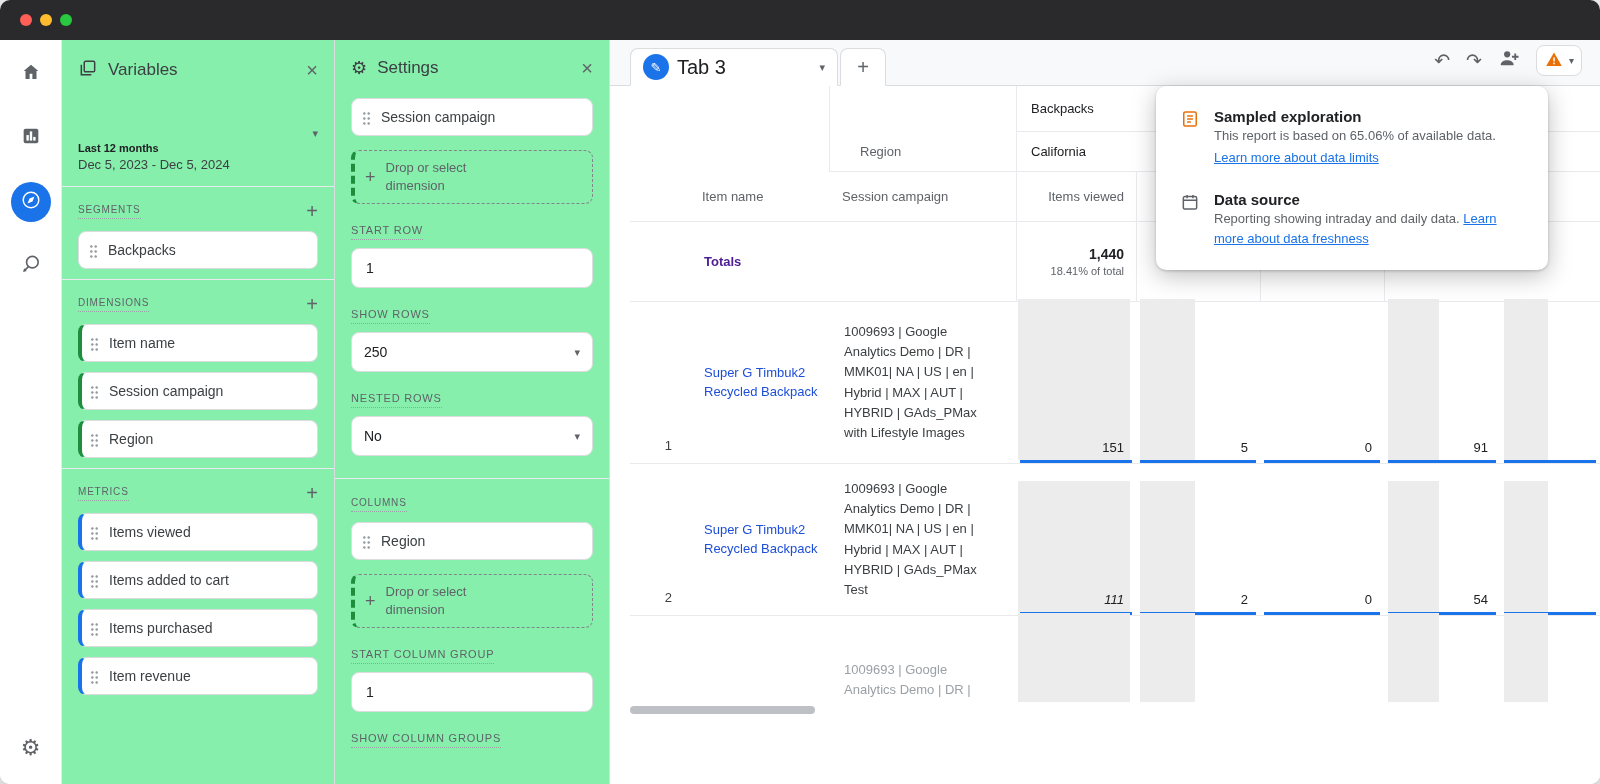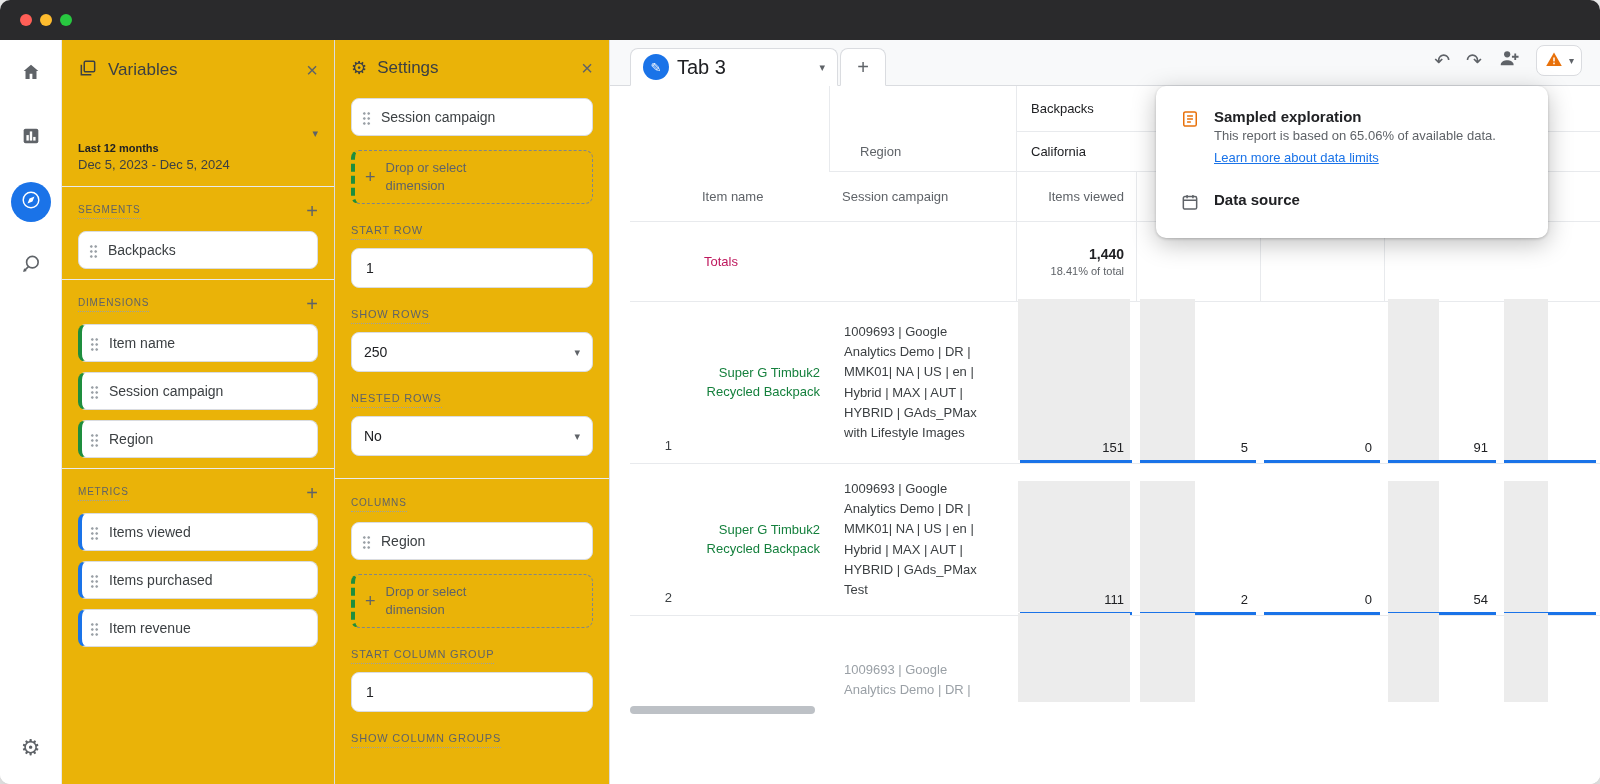--- a/index.html
+++ b/index.html
@@ -11,21 +11,21 @@
   .content{flex:1;display:flex;min-height:0;background:#fff;}
 
   
   .rail{width:62px;flex:none;border-right:1px solid #e8eaed;display:flex;flex-direction:column;align-items:center;gap:24px;padding-top:14px;box-sizing:border-box;}
   .rail-item{width:40px;height:40px;display:flex;align-items:center;justify-content:center;border-radius:50%;cursor:pointer;}
   .explore-active{background:#1a73e8;}
   .rail-bottom{margin-top:auto;margin-bottom:16px;}
   .gearglyph{font-size:22px;color:#5f6368;line-height:1;}
 
   
-  .panel{box-sizing:border-box;background:#eab308;}
+  .panel{box-sizing:border-box;background:#86efac;}
   .variables{width:273px;flex:none;border-right:1px solid #dadce0;}
   .settings{width:275px;flex:none;border-right:1px solid #dadce0;overflow:hidden;display:flex;flex-direction:column;}
   .panel-header{display:flex;align-items:center;gap:10px;padding:18px 16px 10px;}
   .panel-title{font-size:17px;color:#3c4043;}
   .close-x{margin-left:auto;font-size:20px;color:#5f6368;line-height:1;cursor:pointer;background:none;border:none;padding:0;}
   .daterange{display:flex;align-items:center;padding:2px 16px 14px;cursor:pointer;}
   .dr-preset{font-size:11px;color:#202124;font-weight:bold;margin-top:48px;}
   .dr-range{font-size:13px;color:#3c4043;margin-top:3px;}
   .caret{color:#5f6368;font-size:11px;margin-left:auto;}
   .divider{height:1px;background:#e8eaed;}
@@ -64,26 +64,26 @@
   
   .table-area{height:616px;overflow:hidden;}
   #ga-table{display:grid;grid-template-columns:60px 140px 186px 120px 124px 124px 116px minmax(100px,1fr);margin-left:20px;font-size:13px;color:#3c4043;}
   .tc{box-sizing:border-box;border-bottom:1px solid #e8eaed;padding:8px 12px;position:relative;background:#fff;}
   .blankA{border-bottom:none;border-right:1px solid #e8eaed;}
   .hlabel{color:#5f6368;display:flex;align-items:center;padding-left:30px;}
   .hvalue{color:#202124;display:flex;align-items:center;border-left:1px solid #e8eaed;padding-left:14px;}
   .hcol{color:#5f6368;display:flex;align-items:center;}
   .hcol.right{justify-content:flex-end;text-align:right;}
   .bl{border-left:1px solid #e8eaed;}
-  .totlabel{display:flex;align-items:center;font-weight:normal;color:#be185d;padding-left:14px;}
+  .totlabel{display:flex;align-items:center;font-weight:bold;color:#4c1d95;padding-left:14px;}
   .totcell{display:flex;flex-direction:column;align-items:flex-end;justify-content:center;border-left:1px solid #e8eaed;}
   .tot-val{font-weight:bold;color:#202124;font-size:14px;}
   .tot-share{font-size:11px;color:#5f6368;margin-top:3px;}
   .numcell{display:flex;align-items:flex-end;justify-content:flex-end;padding:0 18px 10px 0;color:#3c4043;}
-  .itemcell{display:flex;align-items:center;padding:8px 10px 8px 14px;line-height:1.45;color:#15803d;text-align:right;}
+  .itemcell{display:flex;align-items:center;padding:8px 10px 8px 14px;line-height:1.45;color:#1d4ed8;}
   .campcell{display:flex;align-items:center;padding:8px 14px;line-height:1.55;color:#3c4043;}
   .campcell.faded{color:#9aa0a6;}
   .mcell{padding:0;}
   .bar{position:absolute;bottom:3px;background:#ececec;}
   .m0 .bar{left:2px;width:calc(100% - 8px);}
   .m1 .bar,.m2 .bar,.m3 .bar,.m4 .bar{left:4px;width:44%;}
   .baseline{position:absolute;left:4px;right:4px;bottom:0;height:3px;background:#1a73e8;}
   .mval{position:absolute;right:12px;bottom:8px;color:#202124;}
   .hscroll{height:8px;margin:4px 0 0 20px;position:relative;flex:none;}
   .thumb{position:absolute;left:0;top:0;width:185px;height:8px;border-radius:4px;background:#bdc1c6;cursor:pointer;}
@@ -188,20 +188,24 @@
           </section>
           <div class="divider"></div>
           <section class="var-section">
             <div class="sec-head">
               <span class="sec-label dotted">METRICS</span>
               <button class="plus-btn">+</button>
             </div>
             <div class="chip" style="border-left: 4px solid rgb(26, 115, 232); padding-left: 8px;">
               <span class="drag"></span>
               <span class="chip-label">Items viewed</span>
+            </div>
+            <div class="chip" style="border-left: 4px solid rgb(26, 115, 232); padding-left: 8px;">
+              <span class="drag"></span>
+              <span class="chip-label">Items added to cart</span>
             </div>
             <div class="chip" style="border-left: 4px solid rgb(26, 115, 232); padding-left: 8px;">
               <span class="drag"></span>
               <span class="chip-label">Items purchased</span>
             </div>
             <div class="chip" style="border-left: 4px solid rgb(26, 115, 232); padding-left: 8px;">
               <span class="drag"></span>
               <span class="chip-label">Item revenue</span>
             </div>
           </section>
@@ -326,21 +330,21 @@
               <div class="baseline"></div>
               <span class="mval">91</span>
             </div>
             <div class="tc mcell m4" style="grid-area: 5 / 8; height: 162px;">
               <div class="bar" style="height: 100%;"></div>
               <div class="baseline"></div>
             </div>
             <div class="tc numcell" style="grid-area: 6 / 1; height: 152px;">2</div>
             <div class="tc itemcell" style="grid-area: 6 / 2; height: 152px;">Super G Timbuk2 Recycled Backpack</div>
             <div class="tc campcell" style="grid-area: 6 / 3; height: 152px;">1009693 | Google Analytics Demo | DR | MMK01| NA | US | en | Hybrid | MAX | AUT | HYBRID | GAds_PMax Test</div>
-            <div class="tc mcell m0" style="grid-area: 6 / 4; height: 152px;">
+            <div class="tc mcell m0" style="grid-area: 6 / 4; height: 152px; font-style: italic;">
               <div class="bar" style="height: 87%;"></div>
               <div class="baseline"></div>
               <span class="mval">111</span>
             </div>
             <div class="tc mcell m1" style="grid-area: 6 / 5; height: 152px;">
               <div class="bar" style="height: 87%;"></div>
               <div class="baseline"></div>
               <span class="mval">2</span>
             </div>
             <div class="tc mcell m2" style="grid-area: 6 / 6; height: 152px;">
@@ -390,19 +394,23 @@
             <a class="pp-link block">Learn more about data limits</a>
           </div>
         </div>
         <div class="pp-sec">
           <span class="pp-icon"><svg width="20" height="20" viewBox="0 0 24 24" fill="none" stroke="#5f6368" stroke-width="1.8">
                 <rect x="4" y="5.5" width="16" height="15" rx="2"></rect>
                 <path d="M4 10h16M8.5 3.5v4M15.5 3.5v4"></path>
               </svg></span>
           <div class="pp-text">
             <div class="pp-title">Data source</div>
+            <div class="pp-body">
+              <span>Reporting showing intraday and daily data.</span>
+              <a class="pp-link">Learn more about data freshness</a>
+            </div>
           </div>
         </div>
       </div>
     </main>
 
   </div>
 </div>
 
 </body></html>

